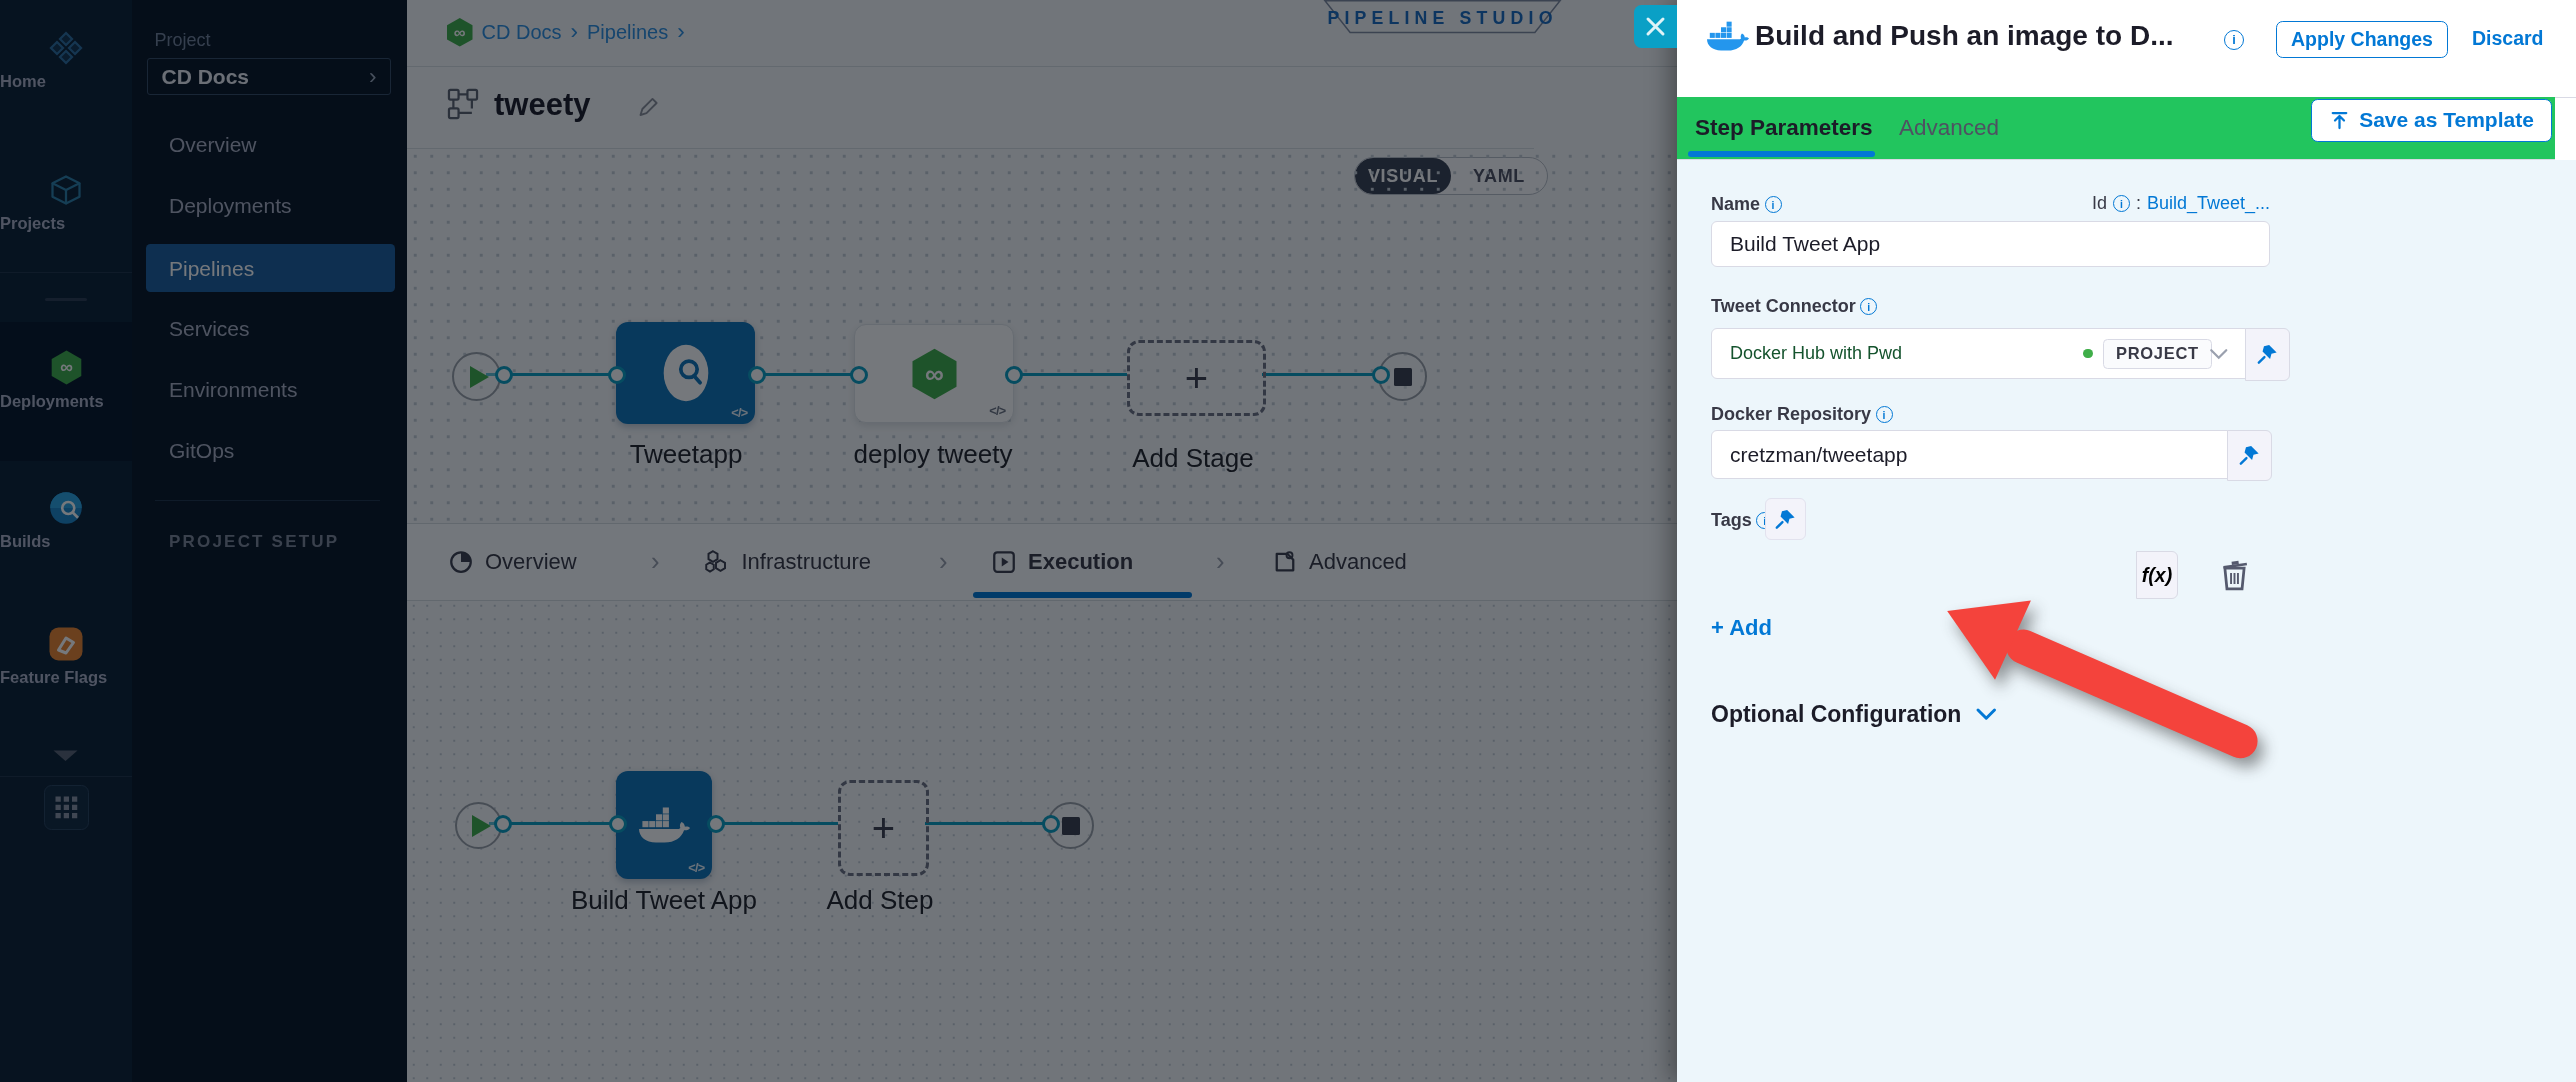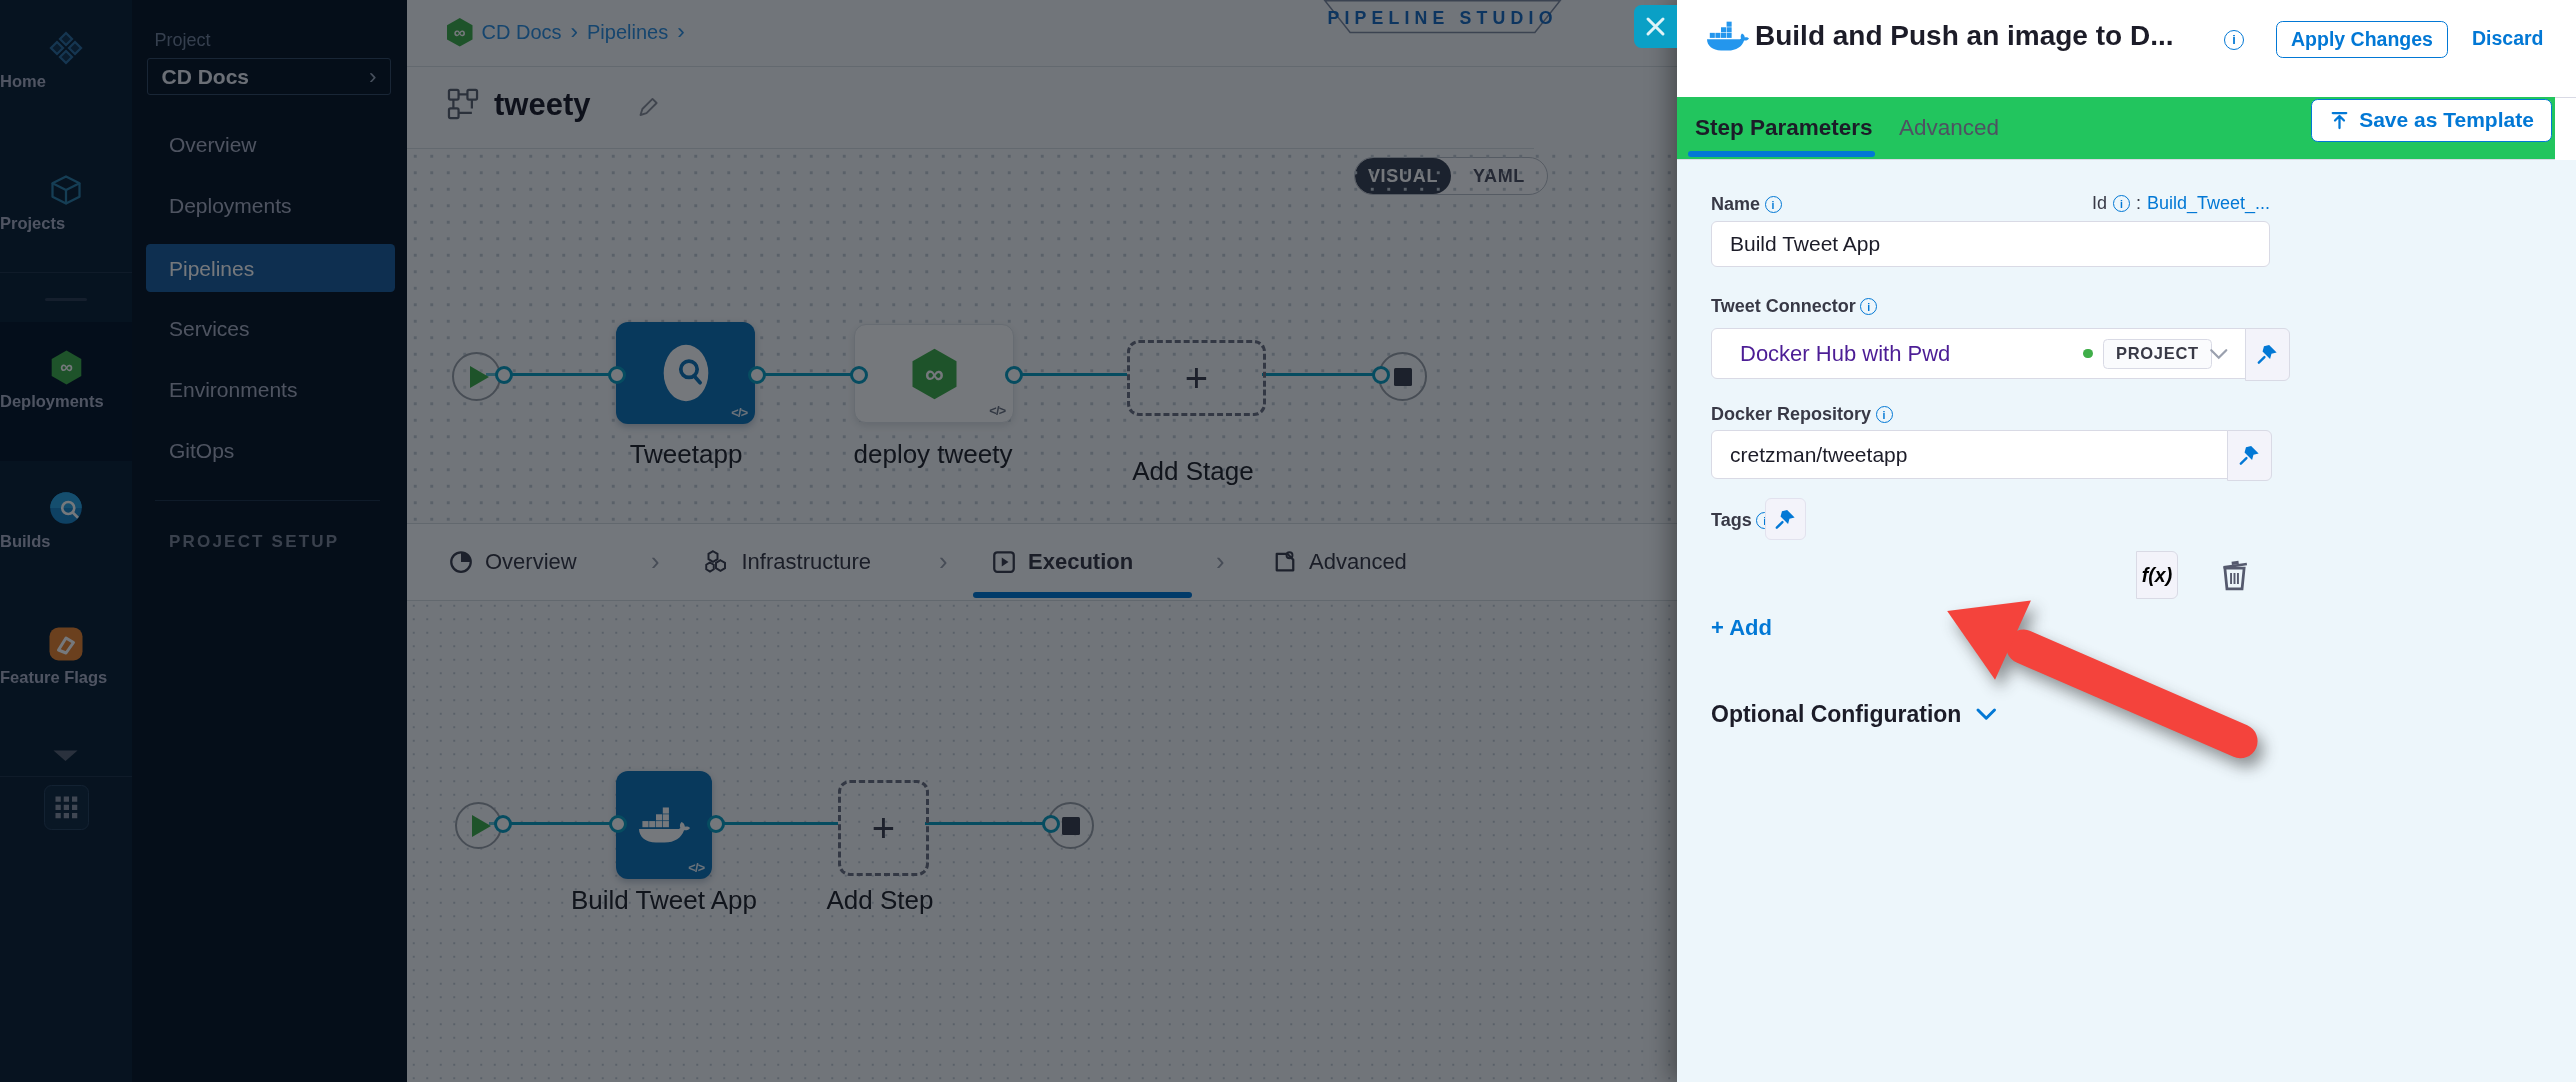--- a/index.html
+++ b/index.html
@@ -104,21 +104,21 @@
   .drawer-body{position:absolute;left:0;top:160px;width:899px;height:923px;background:#edf6fb;}
   .f-label{position:absolute;font-size:18px;font-weight:700;color:#383946;display:flex;align-items:center;}
   .f-input{position:absolute;height:46px;background:#fff;border:0.7px solid #d9dae5;border-radius:6px;
            font-size:21px;color:#1c1c28;padding:0 18px;box-sizing:border-box;font-family:"Liberation Sans",sans-serif;}
   .seg-right{position:absolute;height:51px;background:#f3f3fa;border:0.7px solid #d9dae5;border-radius:0 6px 6px 0;
              display:flex;align-items:center;justify-content:center;}
   .id-line{position:absolute;font-size:18px;color:#383946;display:flex;align-items:center;gap:6px;}
   .id-line .idv{color:#0278d5;}
   .combo{position:absolute;background:#fff;border:0.7px solid #d9dae5;border-radius:6px 0 0 6px;
          display:flex;align-items:center;box-sizing:border-box;}
-  .combo .cval{font-size:22px;color:#4c1d95;margin-left:28px;}
+  .combo .cval{font-size:18px;color:#14532d;margin-left:18px;}
   .scope-badge{border:0.7px solid #d9dae5;background:#fafbfd;border-radius:4.5px;font-size:16.5px;font-weight:700;
                color:#383946;padding:4.5px 12px;letter-spacing:0.7px;}
   .green-dot{width:9.7px;height:9.7px;border-radius:50%;background:#3fae49;}
   .fx{font-size:19.5px;color:#000000;font-style:italic;font-weight:700;}
   .add-link{position:absolute;font-size:22px;font-weight:700;color:#0278d5;}
   .opt-head{position:absolute;font-size:23px;font-weight:700;color:#1c1c28;display:flex;align-items:center;gap:13.5px;}
   .pin-chip{position:absolute;width:39px;height:40px;background:#f3f3fa;border:0.7px solid #e2e2ee;border-radius:6px;
             display:flex;align-items:center;justify-content:center;}
 
   #red-arrow{position:absolute;left:1917px;top:578px;width:367px;height:187px;z-index:200;
@@ -302,21 +302,21 @@
 
         <div class="port" style="left:88px;top:218px"></div>
         <div class="port" style="left:201px;top:218px"></div>
         <div class="port" style="left:341px;top:218px"></div>
         <div class="port" style="left:443px;top:218px"></div>
         <div class="port" style="left:598px;top:218px"></div>
         <div class="port" style="left:965px;top:218px"></div>
 
         <div class="glabel" style="left:279px;top:291px">Tweetapp</div>
         <div class="glabel" style="left:526px;top:291px">deploy tweety</div>
-        <div class="glabel" style="left:786px;top:308px">Add Stage</div>
+        <div class="glabel" style="left:786px;top:295px">Add Stage</div>
       </div>
 
       <div id="tabstrip">
         <div class="tab" style="left:42px">
           <svg width="24" height="24" viewBox="0 0 32 32">
             <circle cx="16" cy="16" r="13" fill="none" stroke="#3c3f4e" stroke-width="3"></circle>
             <path d="M16 16V3a13 13 0 0 1 13 13z" fill="#3c3f4e"></path>
           </svg>
           <span>Overview</span>
         </div>

